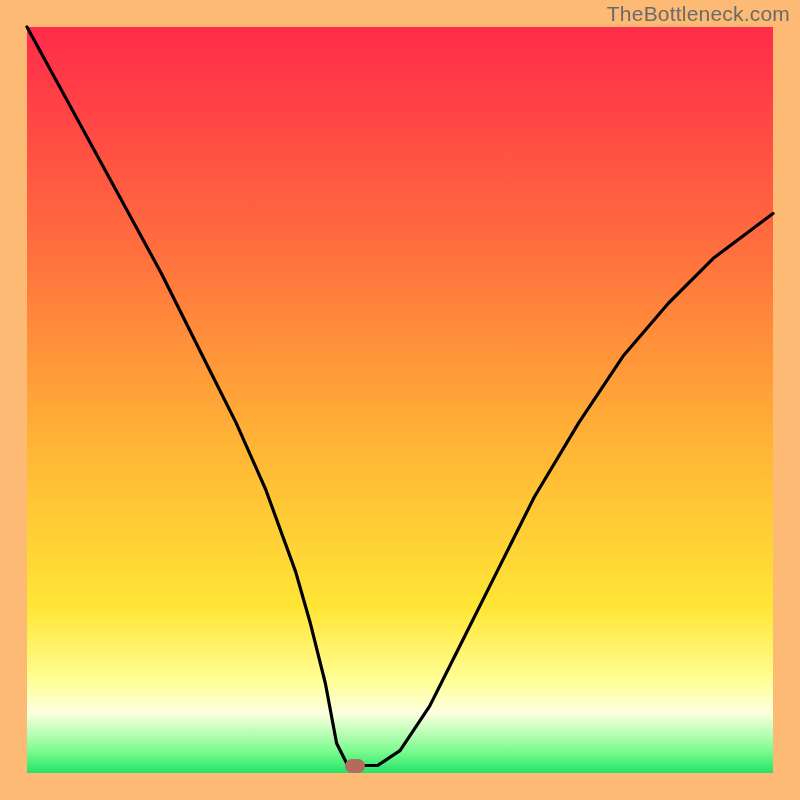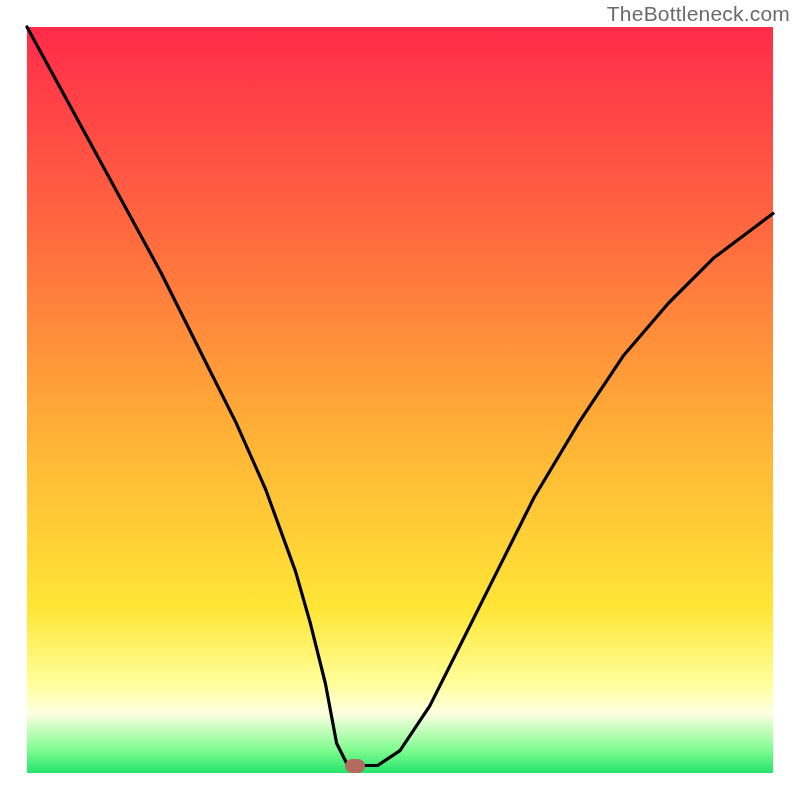--- a/index.html
+++ b/index.html
@@ -10,21 +10,21 @@
     background: #000;
     overflow: hidden;
     font-family: Arial, Helvetica, sans-serif;
   }
   .frame {
     position: absolute;
     left: 0;
     top: 0;
     width: 800px;
     height: 800px;
-    background: #ffffff;
+    background: #fdba74;
     text-align: center;
   }
   .plot {
     position: absolute;
     background: linear-gradient(
       to bottom,
       var(--c-top) 0%,
       var(--c-mid1) 28%,
       var(--c-mid2) 55%,
       var(--c-mid3) 78%,

